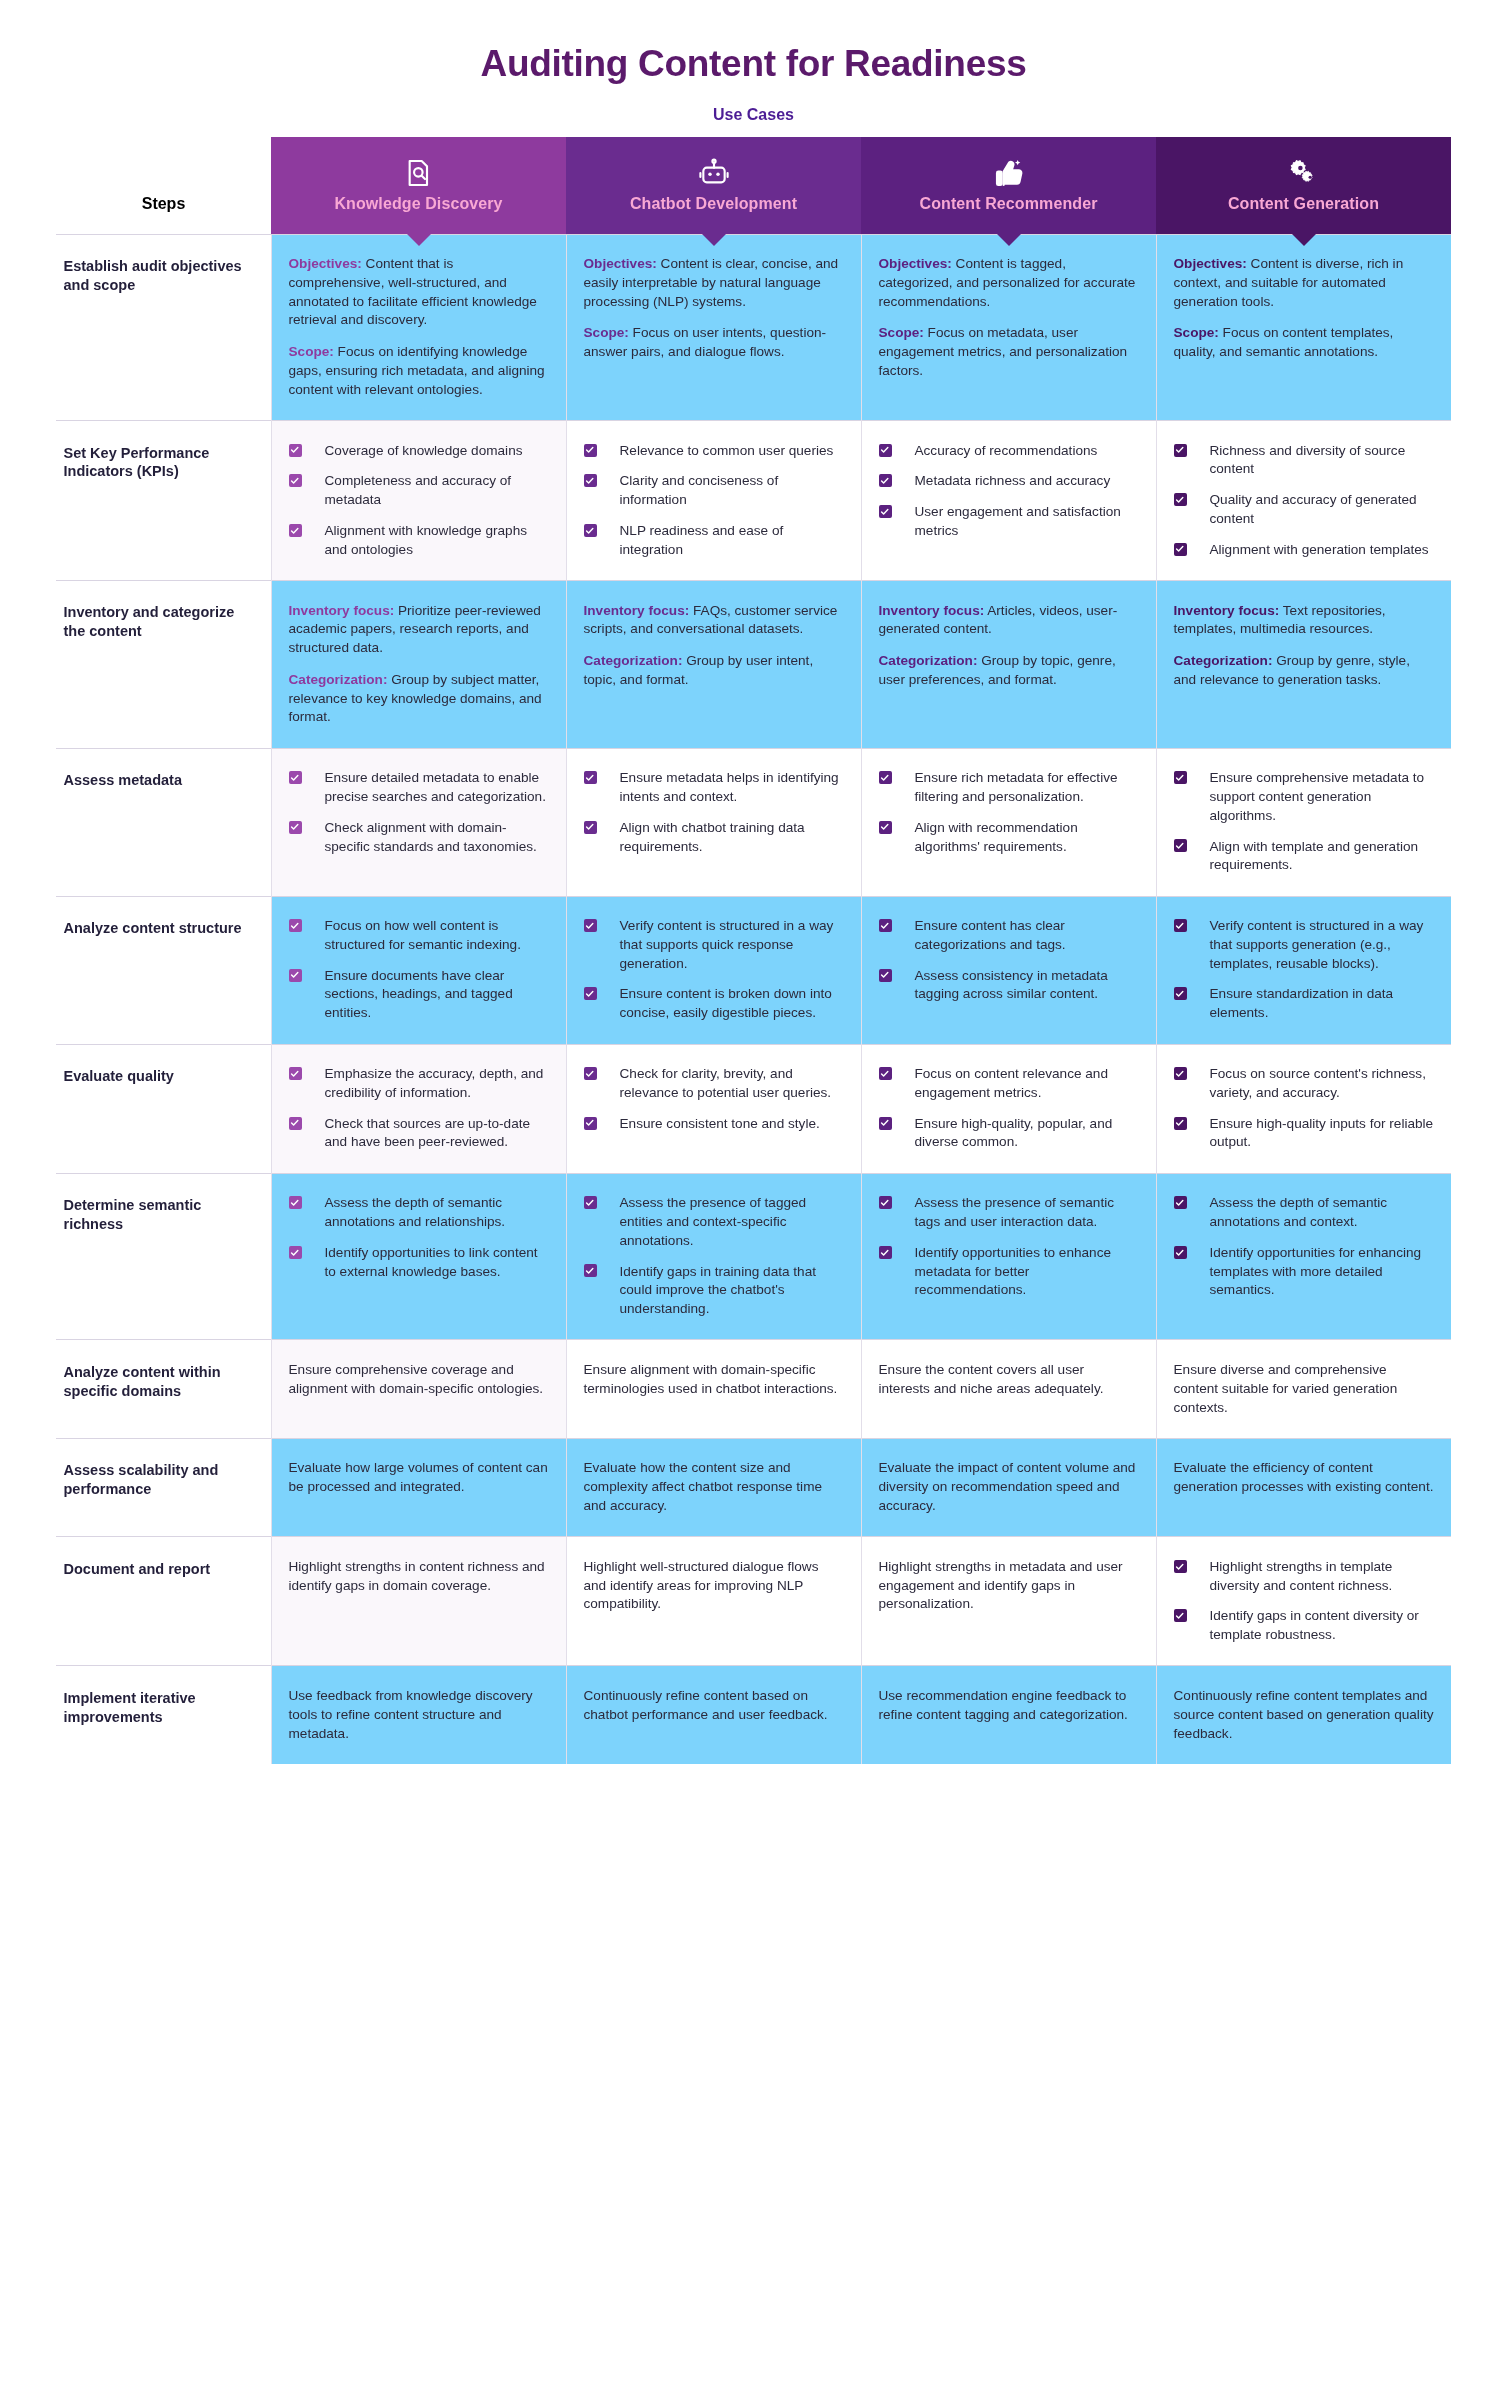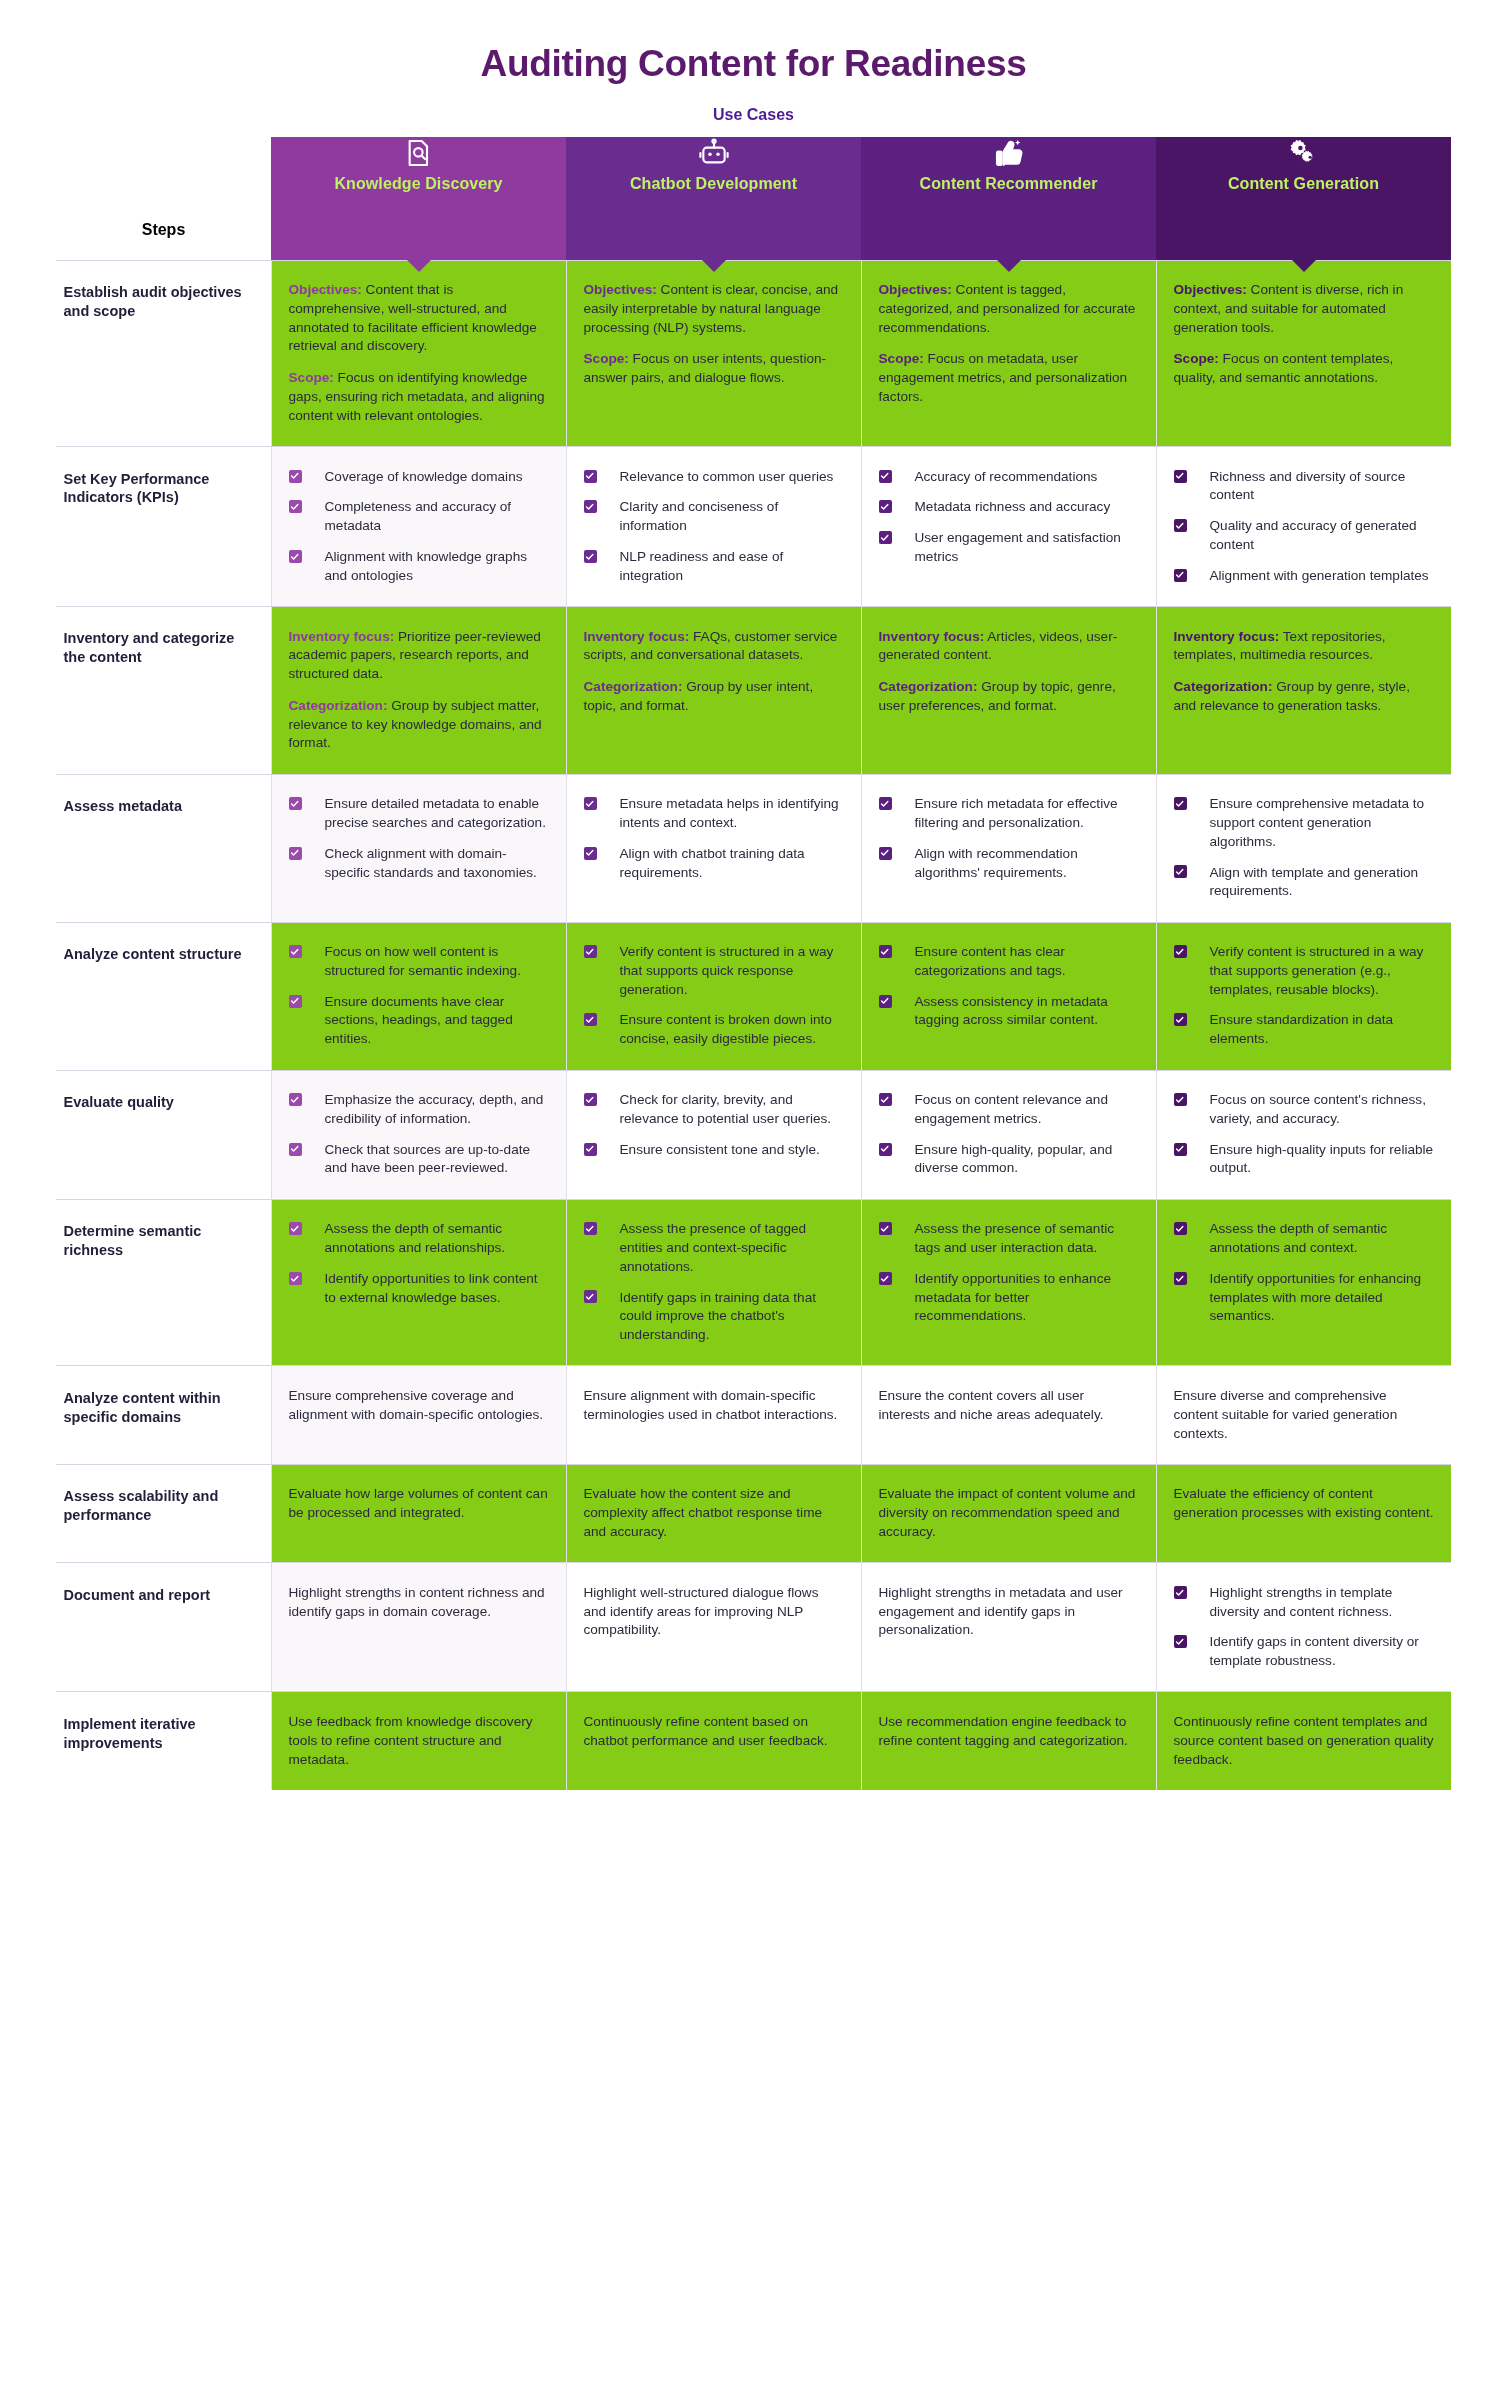--- a/index.html
+++ b/index.html
@@ -48,27 +48,27 @@
     color: #000000;
     font-size: 16px;
     font-weight: bold;
   }
   th.use-head {
     padding: 0;
     vertical-align: bottom;
     position: relative;
   }
   .head-box {
-    height: 123px;
+    height: 97px;
     display: flex;
     flex-direction: column;
     align-items: center;
-    justify-content: flex-start;
+    justify-content: center;
     gap: 6.6px;
-    color: #bef264;
+    color: #f9a8d4;
     position: relative;
   }
   .head-box .hd-label {
     font-size: 16px;
     font-weight: bold;
     letter-spacing: 0.1px;
     text-align: center;
     padding: 0 5.6px;
   }
   .head-icon { line-height: 0; }
@@ -103,21 +103,21 @@
   }
   td.cell {
     vertical-align: top;
     padding: 20.6px 17px 20.6px 17px;
     font-size: 13.6px;
     line-height: 1.38;
     color: #2c2a3c;
     border-top: 0.9px solid #d9d4e2;
     border-left: 0.9px solid #e2dee9;
   }
-  tr.band td.cell { background: #84cc16; margin-left: 20px; }
+  tr.band td.cell { background: #7dd3fc; margin-left: 20px; }
   tr.band td.step-cell { background: #ffffff; }
 
   .col-0 { background: #faf7fb; }
   td.cell p { margin: 0 0 13px 0; }
   td.cell p:last-child { margin-bottom: 0; }
   .lead-0 { color: #8E3A9E; font-weight: bold; }
   .lead-1 { color: #6A2C8F; font-weight: bold; }
   .lead-2 { color: #5C2180; font-weight: bold; }
   .lead-3 { color: #4A1565; font-weight: bold; }
 

